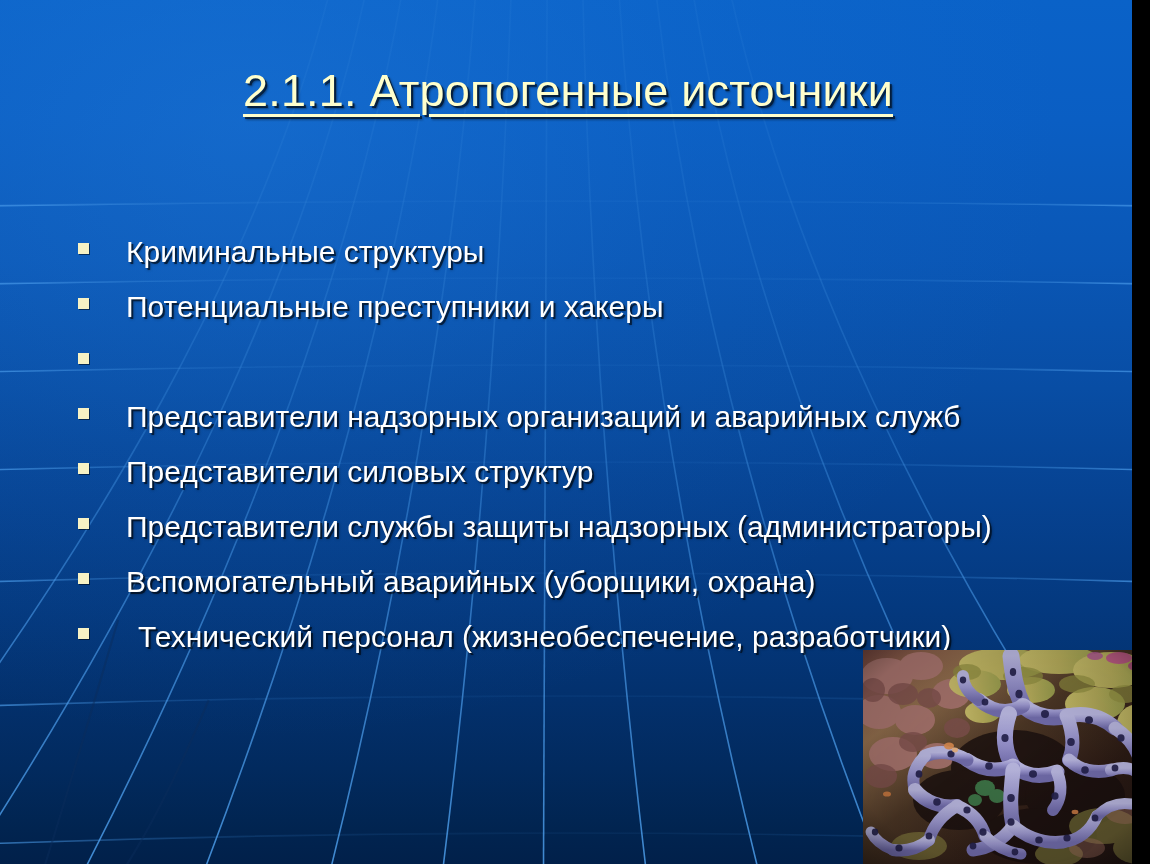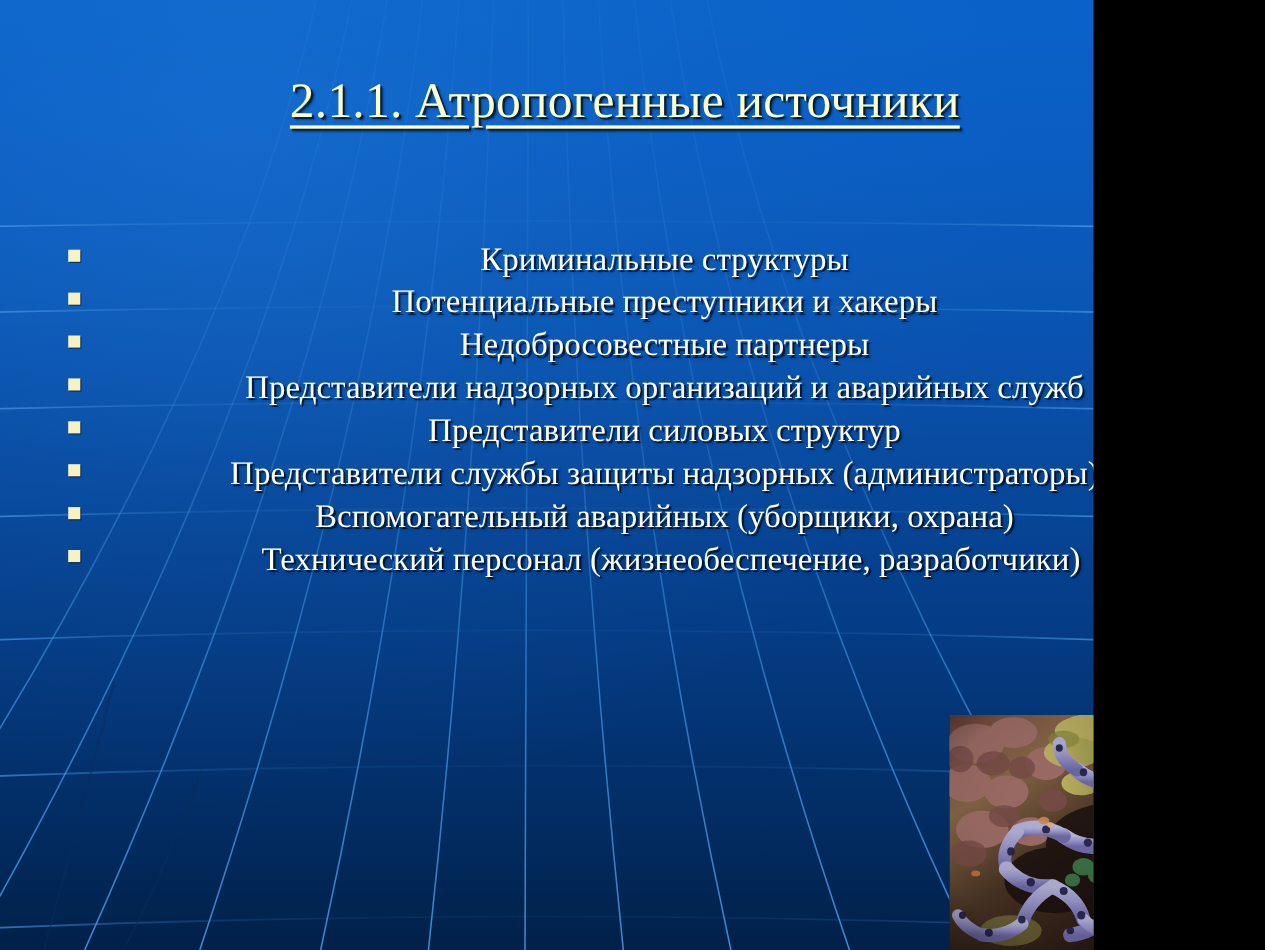--- a/index.html
+++ b/index.html
@@ -3,24 +3,24 @@
 <meta charset="utf-8">
 <title>Slide</title>
 <style>
   html, body {
     margin: 0;
     padding: 0;
     background: #000;
   }
   #slide {
     position: relative;
-    width: 994px;
+    width: 1132px;
     height: 864px;
     overflow: hidden;
-    font-family: Liberation Serif, serif;
+    font-family: Liberation Sans, sans-serif;
     
     background:
       linear-gradient(to bottom,
         #0a62c8 0%,
         #0a5ec3 14%,
         #0a57b6 30%,
         #084da4 45%,
         #064291 58%,
         #04397f 70%,
         #03316e 80%,
@@ -68,22 +68,21 @@
     position: absolute;
     left: 0;
     top: 216px;
     width: 1098px;
   }
   .bullet-row {
     position: relative;
     display: block;
     min-height: 39px;
     padding-left: 110px;
-    margin: 0;
-    text-align: center;
+    margin: 16px;
   }
   .bullet-marker {
     position: absolute;
     left: 62px;
     top: 11px;
     width: 11px;
     height: 11px;
     background: #f7f2c4;
     box-shadow: 1px 1px 0 rgba(0,0,0,0.5);
   }
@@ -183,21 +182,20 @@
       <span class="bullet-text">Криминальные структуры</span>
     </div>
 
     <div class="bullet-row">
       <span class="bullet-marker"></span>
       <span class="bullet-text">Потенциальные преступники и хакеры</span>
     </div>
 
     <div class="bullet-row">
       <span class="bullet-marker"></span>
-      <span class="bullet-text">Недобросовестные партнеры</span>
     </div>
 
     <div class="bullet-row">
       <span class="bullet-marker"></span>
       <span class="bullet-text">Представители надзорных организаций и аварийных служб</span>
     </div>
 
     <div class="bullet-row">
       <span class="bullet-marker"></span>
       <span class="bullet-text">Представители силовых структур</span>

